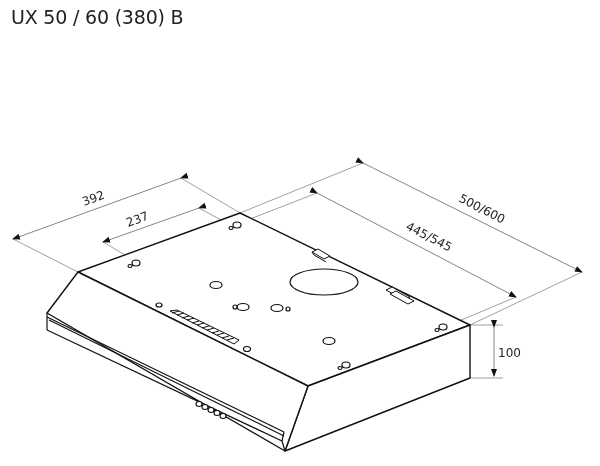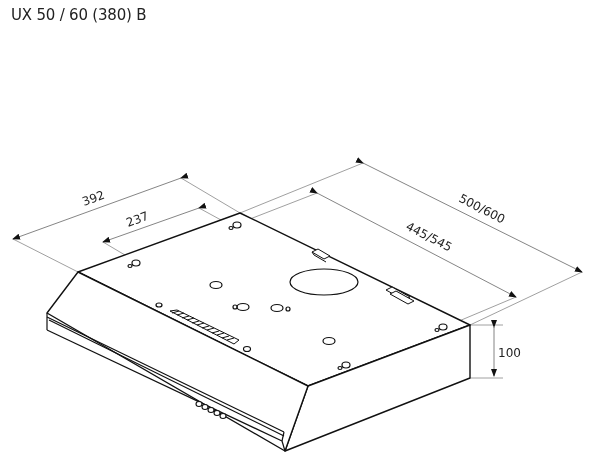--- a/index.html
+++ b/index.html
@@ -1,17 +1,17 @@
 <!DOCTYPE html>
 <html><head>
 <meta charset="utf-8">
 <style>
   html, body { margin: 0; padding: 0; background: #ffffff; }
   body { width: 600px; height: 466px; position: relative; overflow: hidden; font-family: "DejaVu Sans", sans-serif; }
-  .title { position: absolute; left: 11px; top: 6px; font-size: 15px; color: #222; font-family: "DejaVu Sans", sans-serif; letter-spacing: -0.2px; }
+  .title { position: absolute; left: 11px; top: 6px; font-size: 19px; color: #222; font-family: "DejaVu Sans", sans-serif; letter-spacing: -0.2px; }
   svg { position: absolute; left: 0; top: 0; }
   .dimtext { font-family: "DejaVu Sans", sans-serif; font-size: 12px; fill: #222; }
 </style>
 </head>
 <body>
 
 <div class="title">UX 50 / 60 (380) B</div>
 
 <svg width="600" height="466" viewBox="0 0 600 466">
   <defs>

